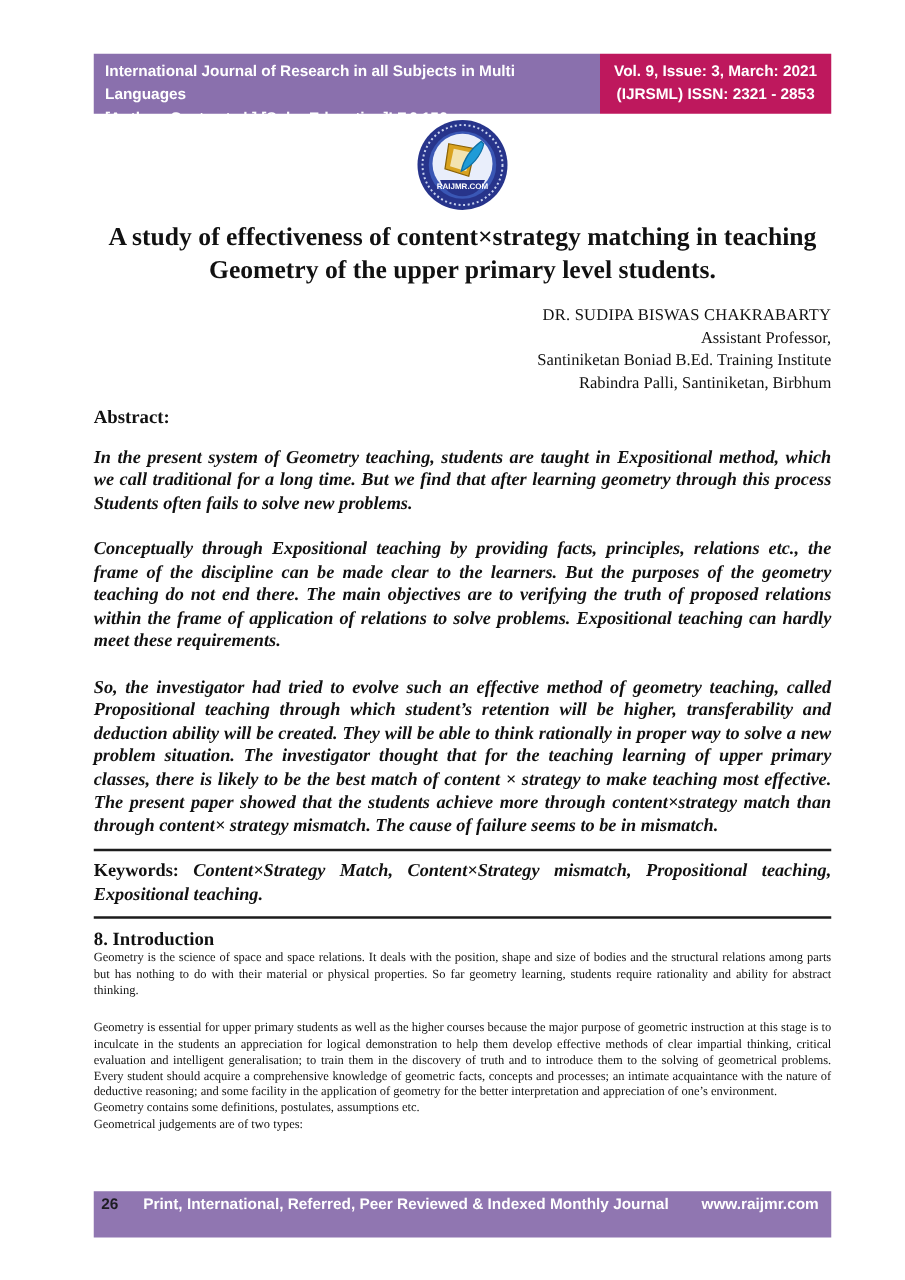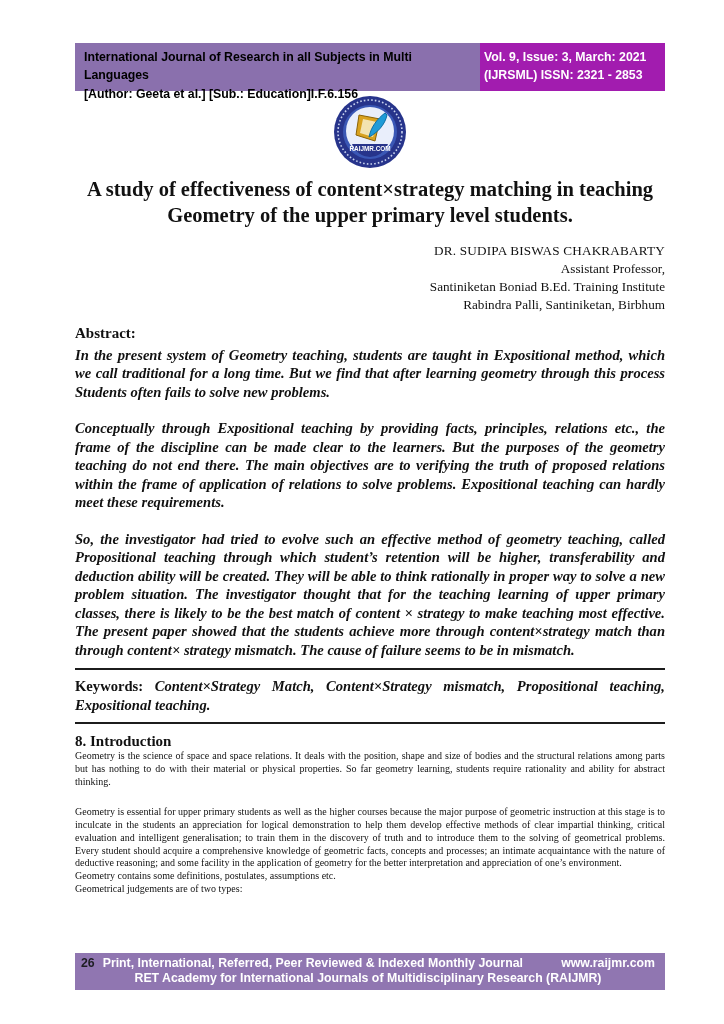--- a/index.html
+++ b/index.html
@@ -1,45 +1,45 @@
 <!DOCTYPE html>
 <html><head>
 <meta charset="utf-8">
 <style>
   html,body{margin:0;padding:0;background:#ffffff;}
   body{width:724px;height:1024px;position:relative;font-family:"Liberation Serif",serif;color:#111;overflow:hidden;}
 
   .band-header{position:absolute;left:75px;top:43px;width:590px;height:48px;display:flex;
     font-family:"Liberation Sans",sans-serif;font-weight:bold;font-size:12.3px;line-height:1.5;}
-  .band-left{background:#8a70ad;color:#000000;flex:0 0 405px;box-sizing:border-box;padding:5px 8px 0 9px;}
-  .band-right{background:#a21caf;color:#fff;flex:1;box-sizing:border-box;padding:5px 4px 0 4px;text-align:left;}
+  .band-left{background:#8a70ad;color:#ffffff;flex:0 0 405px;box-sizing:border-box;padding:5px 8px 0 9px;}
+  .band-right{background:#be185d;color:#fff;flex:1;box-sizing:border-box;padding:5px 4px 0 4px;text-align:center;}
 
   .content{position:absolute;left:75px;top:91px;width:590px;}
 
   .logo-wrap{width:74px;margin:4px auto 2px auto;}
   .title{font-size:20.5px;font-weight:bold;text-align:center;line-height:1.25;margin:4px 8px 14px 8px;}
   .authors{text-align:right;font-size:13.2px;line-height:1.35;margin-top:9px;}
   .authors .name{letter-spacing:.2px;}
 
   .abstract-heading{font-size:15px;font-weight:bold;margin-top:11px;}
   .abs-par{font-size:14.6px;font-style:italic;font-weight:bold;text-align:justify;line-height:1.27;margin:0 0 18px 0;}
-  .abs-par:first-of-type{margin-top:4px;}
+  .abs-par:first-of-type{margin-top:14px;}
 
   .rule{border:none;border-top:2.5px solid #1c1c1c;margin:0;}
   .keywords{font-size:14.6px;font-weight:bold;text-align:justify;line-height:1.3;margin:7px 0 7px 0;}
   .keywords .kw-text{font-style:italic;margin-top:44px;}
 
   .intro-heading{font-size:15px;font-weight:bold;margin-top:9px;}
   .body-par{font-size:10px;text-align:justify;line-height:1.27;margin:0;}
   .gap{height:18px;}
 
   .band-footer{position:absolute;left:75px;top:953px;width:590px;height:37px;background:#9076b1;
     color:#fff;font-family:"Liberation Sans",sans-serif;font-weight:bold;font-size:12.3px;box-sizing:border-box;padding:3px 10px 0 6px;}
   .footer-line1{display:flex;align-items:baseline;}
-  .footer-pageno{color:#1d1d22;margin-right:8px;}
+  .footer-pageno{color:#1d1d22;margin-right:20px;}
   .footer-site{margin-left:auto;}
   .footer-line2{text-align:center;margin-top:1px;}
 </style>
 </head>
 <body>
 
 <div class="band-header">
   <div class="band-left">
     <div>International Journal of Research in all Subjects in Multi Languages</div>
     <div>[Author: Geeta et al.] [Sub.: Education]I.F.6.156</div>
@@ -92,14 +92,13 @@
   <p class="body-par">Geometrical judgements are of two types:</p>
 
 </div>
 
 <div class="band-footer">
   <div class="footer-line1">
     <span class="footer-pageno">26</span>
     <span>Print, International, Referred, Peer Reviewed &amp; Indexed Monthly Journal</span>
     <span class="footer-site">www.raijmr.com</span>
   </div>
-  <div class="footer-line2">RET Academy for International Journals of Multidisciplinary Research (RAIJMR)</div>
 </div>
 
 </body></html>

